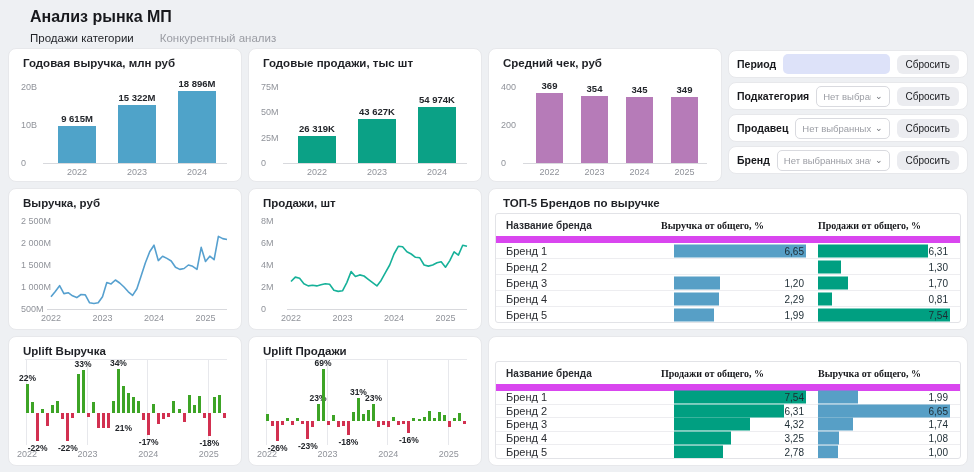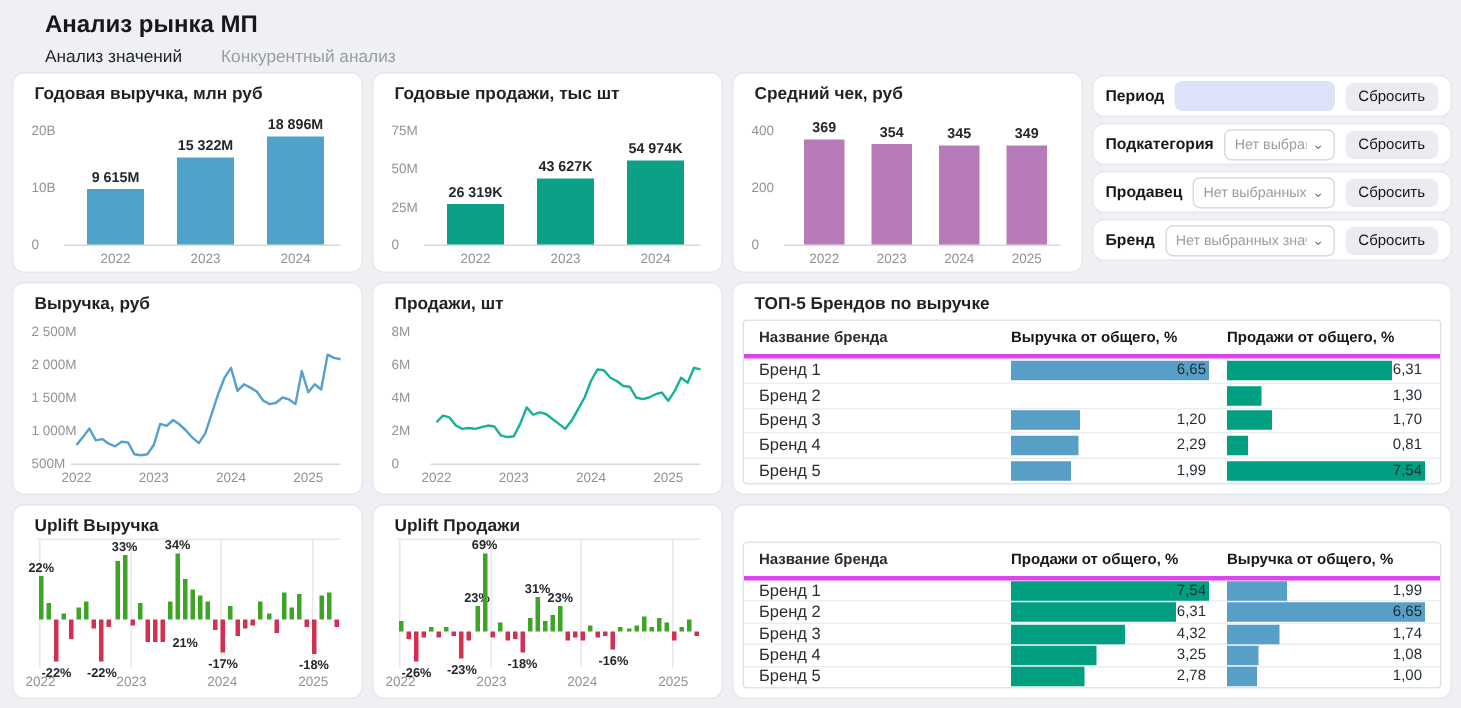--- a/index.html
+++ b/index.html
@@ -28,36 +28,36 @@
   .fcard{position:absolute;left:728px;width:240px;height:28px;background:#fff;border:1px solid #e7e8eb;border-radius:8px;box-sizing:border-box;display:flex;align-items:center;padding:0 8px;gap:7px;}
   .flabel{font-size:10.5px;font-weight:bold;color:#17181c;white-space:nowrap;}
   .finput{flex:1;height:18px;background:#dde2f9;border:none;border-radius:5px;min-width:30px;}
   .fselect{flex:1;height:19px;border:1px solid #d9dadf;border-radius:5px;display:flex;align-items:center;padding:0 6px;gap:4px;cursor:pointer;min-width:30px;}
   .fph{flex:1;font-size:9.5px;color:#9b9da4;white-space:nowrap;overflow:hidden;}
   .chev{font-size:9px;color:#6d7076;line-height:10px;}
   .freset{height:19px;padding:0 9px;background:#ebecf0;border:none;border-radius:6px;font-size:10px;font-weight:500;color:#17181c;font-family:inherit;cursor:pointer;}
   
   .tbl{position:absolute;left:6px;right:6px;top:24px;bottom:6px;border:1px solid #e2e3e7;border-radius:3px;overflow:hidden;display:flex;flex-direction:column;}
   .trow{display:flex;align-items:center;padding:0 10px;flex:1;}
-  .thead{font-weight:bold;font-size:10px;color:#17181c;border-bottom:3px solid #d946ef;flex:0 0 22px;}
+  .thead{font-weight:bold;font-size:10px;color:#17181c;border-bottom:7px solid #d946ef;flex:0 0 22px;}
   .trow + .trow-b{border-top:1px solid #ededf0;}
   .tname{flex:1;font-size:11px;color:#2a2c31;}
   .tcell{width:132px;margin-left:12px;position:relative;height:100%;}
   .tcell .tbar{position:absolute;left:0;top:50%;transform:translateY(-50%);height:13px;}
   .tcell .tval{position:absolute;right:2px;top:50%;transform:translateY(-50%);font-size:10px;color:#1c2b33;}
-  .thc{width:132px;margin-left:12px;}
+  .thc{width:132px;margin-left:25px;font-family:Liberation Serif, serif;}
   svg{position:absolute;overflow:visible;}
 </style>
 </head>
 <body>
 
 <div id="app">
   <div class="page-title">Анализ рынка МП</div>
   <div class="tabs">
-    <div class="tab active">Анализ значений</div>
+    <div class="tab active">Продажи категории</div>
     <div class="tab">Конкурентный анализ</div>
   </div>
 
   <div class="card" style="left:8px;top:48px;width:234px;height:134px">
     <div class="ctitle">Годовая выручка, млн руб</div>
     <div class="plot plot-bar">
         <div class="ylab" style="left: 0px; top: 85px;">0</div>
         <div class="ylab" style="left: 0px; top: 47px;">10B</div>
         <div class="ylab" style="left: 0px; top: 9px;">20B</div>
         <div class="baseline" style="left: 22px; right: 2px; top: 90px;"></div>

